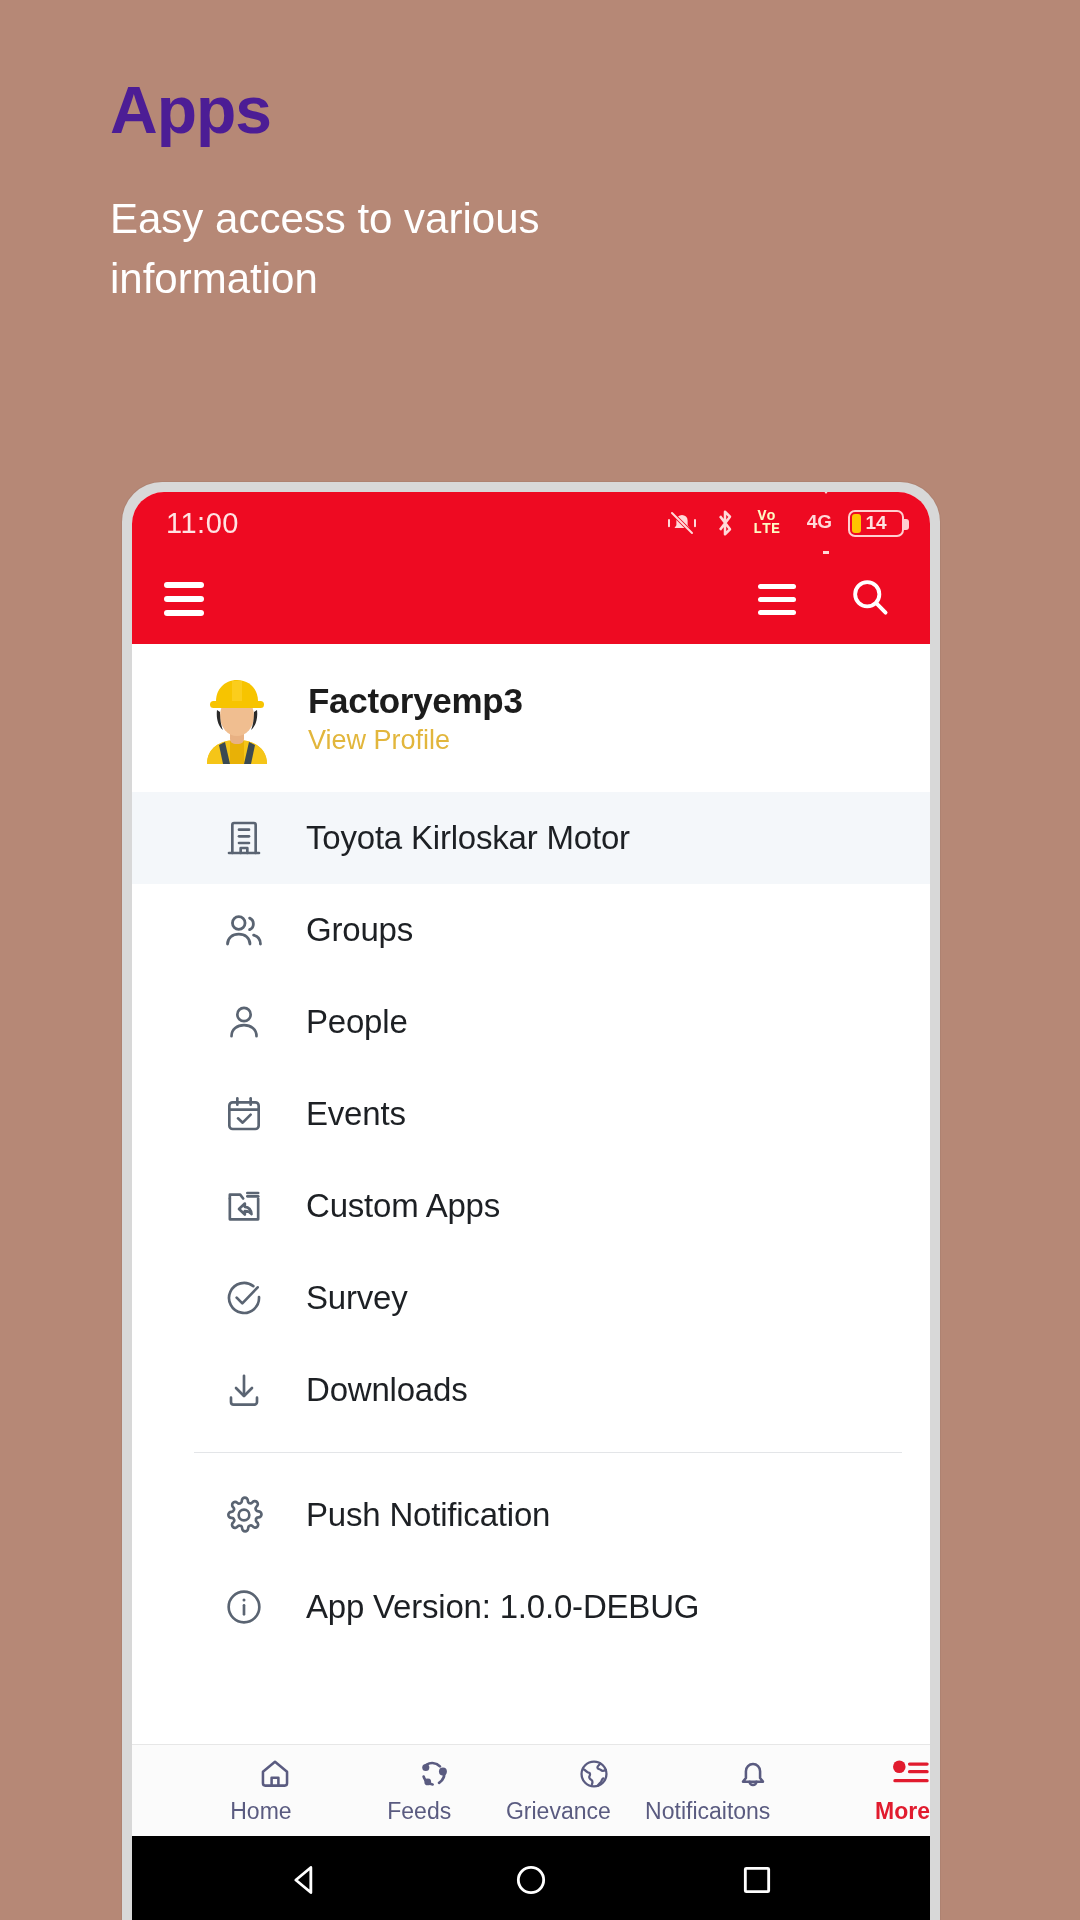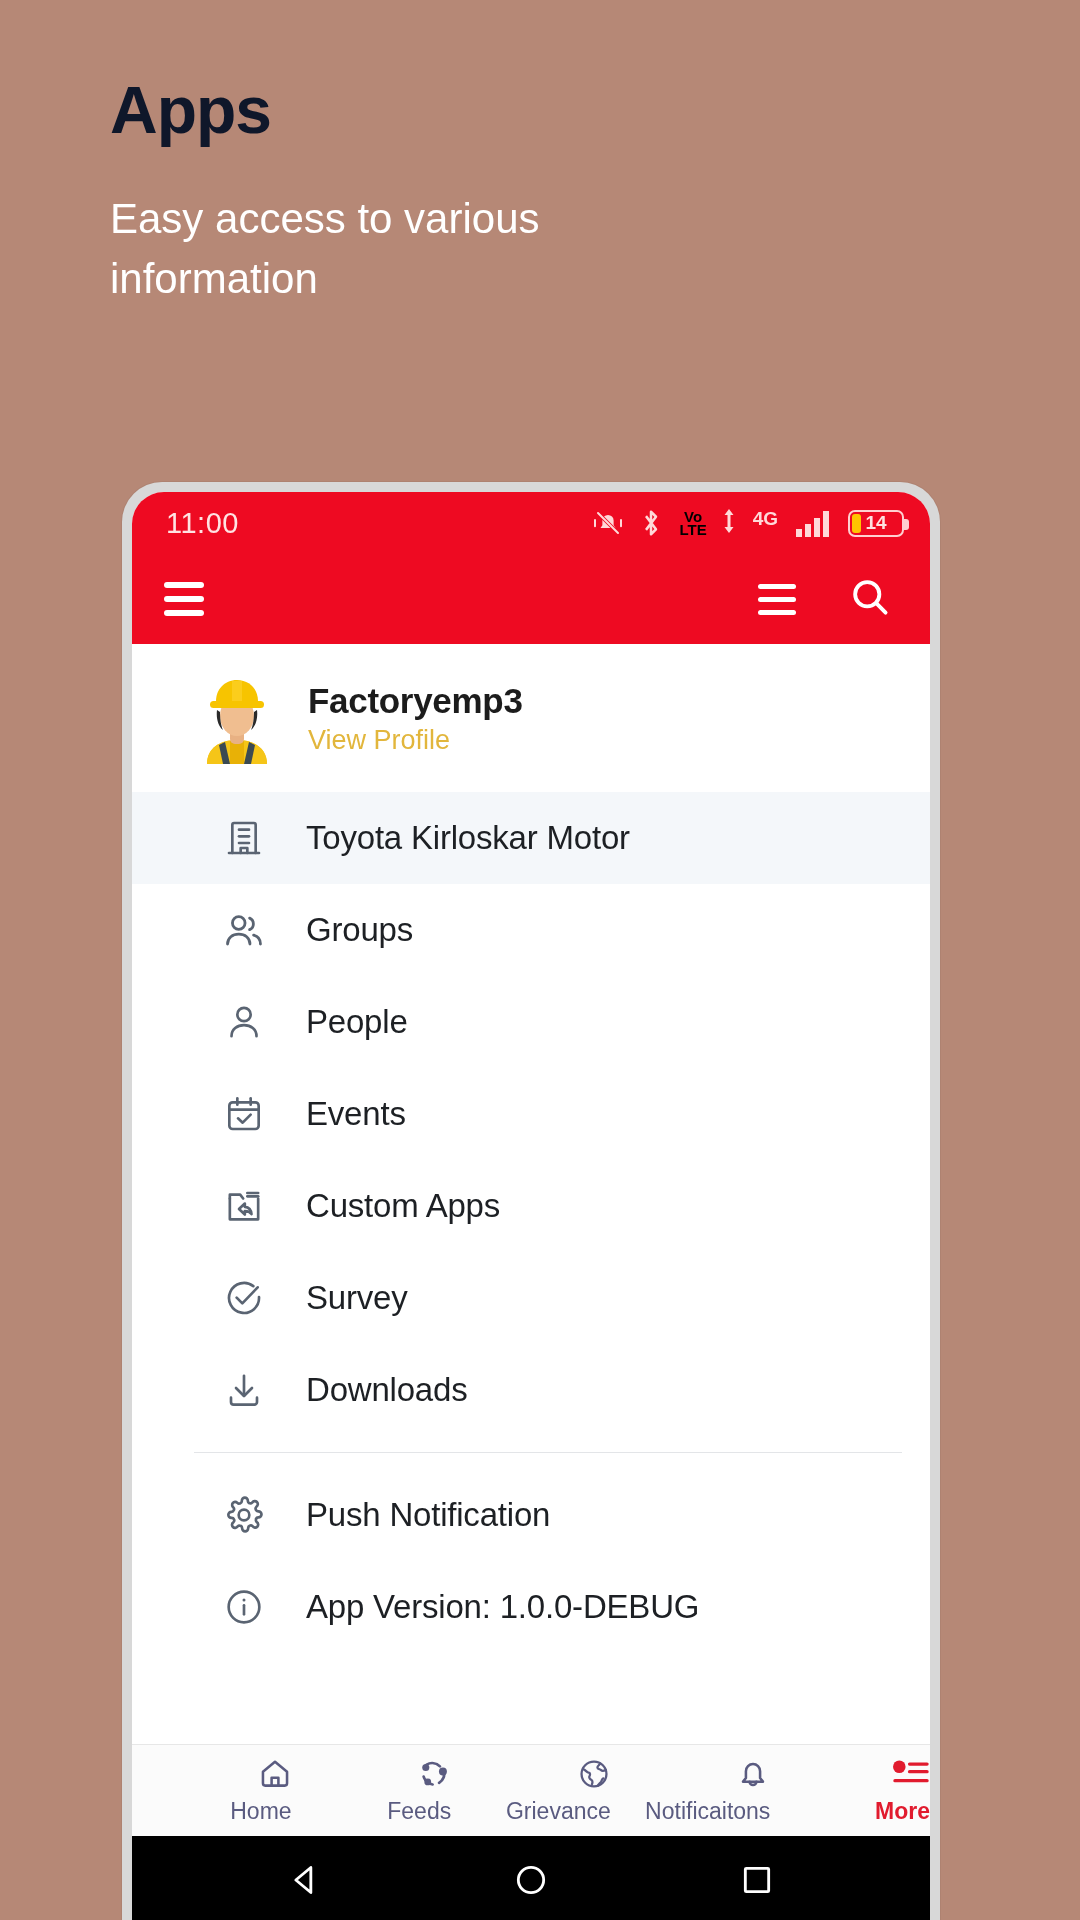--- a/index.html
+++ b/index.html
@@ -7,21 +7,21 @@
   body {
     background:#b68876;
     font-family:"Liberation Sans", sans-serif;
     overflow:hidden;
     position:relative;
   }
 
   
   .promo { position:absolute; left:110px; top:76px; width:760px; }
   .promo-title {
-    font-size:66px; font-weight:bold; color:#0f172a;
+    font-size:66px; font-weight:bold; color:#4c1d95;
     letter-spacing:-1px; line-height:1.05;
   }
   .promo-sub {
     margin-top:44px; font-size:42px; color:#ffffff;
     line-height:1.42; font-weight:400; max-width:620px;
   }
 
   
   .phone {
     position:absolute; left:122px; top:474px;
@@ -44,22 +44,22 @@
   
   .statusbar {
     background:#ee0a22; height:62px; flex:0 0 62px;
     display:flex; align-items:center; justify-content:space-between;
     padding:0 26px 0 34px; color:#ffdede;
   }
   .clock { font-size:29px; letter-spacing:0.5px; color:#ffe3e3; }
   .status-icons { display:flex; align-items:center; gap:16px; }
   .status-icons svg { display:block; }
   .volte-ico { display:flex; flex-direction:column; align-items:center;
-    line-height:0.88; font-size:15px; font-weight:bold; color:#000000; }
-  .net-ico { display:flex; align-items:flex-start; gap:18px; }
+    line-height:0.88; font-size:15px; font-weight:bold; color:#fef9c3;font-family:Liberation Mono, monospace; }
+  .net-ico { display:flex; align-items:flex-end; gap:18px;flex-direction:column; }
   .net-g { font-size:19px; font-weight:bold; color:#ffd9d9; line-height:1; }
   .battery {
     width:56px; height:27px; border:2.5px solid #ffd0d0; border-radius:7px;
     position:relative; display:flex; align-items:center; padding:2px;
   }
   .battery:after {
     content:""; position:absolute; right:-7px; top:7px; width:5px; height:11px;
     background:#ffd0d0; border-radius:0 3px 3px 0;
   }
   .battery-fill { width:9px; height:100%; background:#ffc400; border-radius:3px; }

